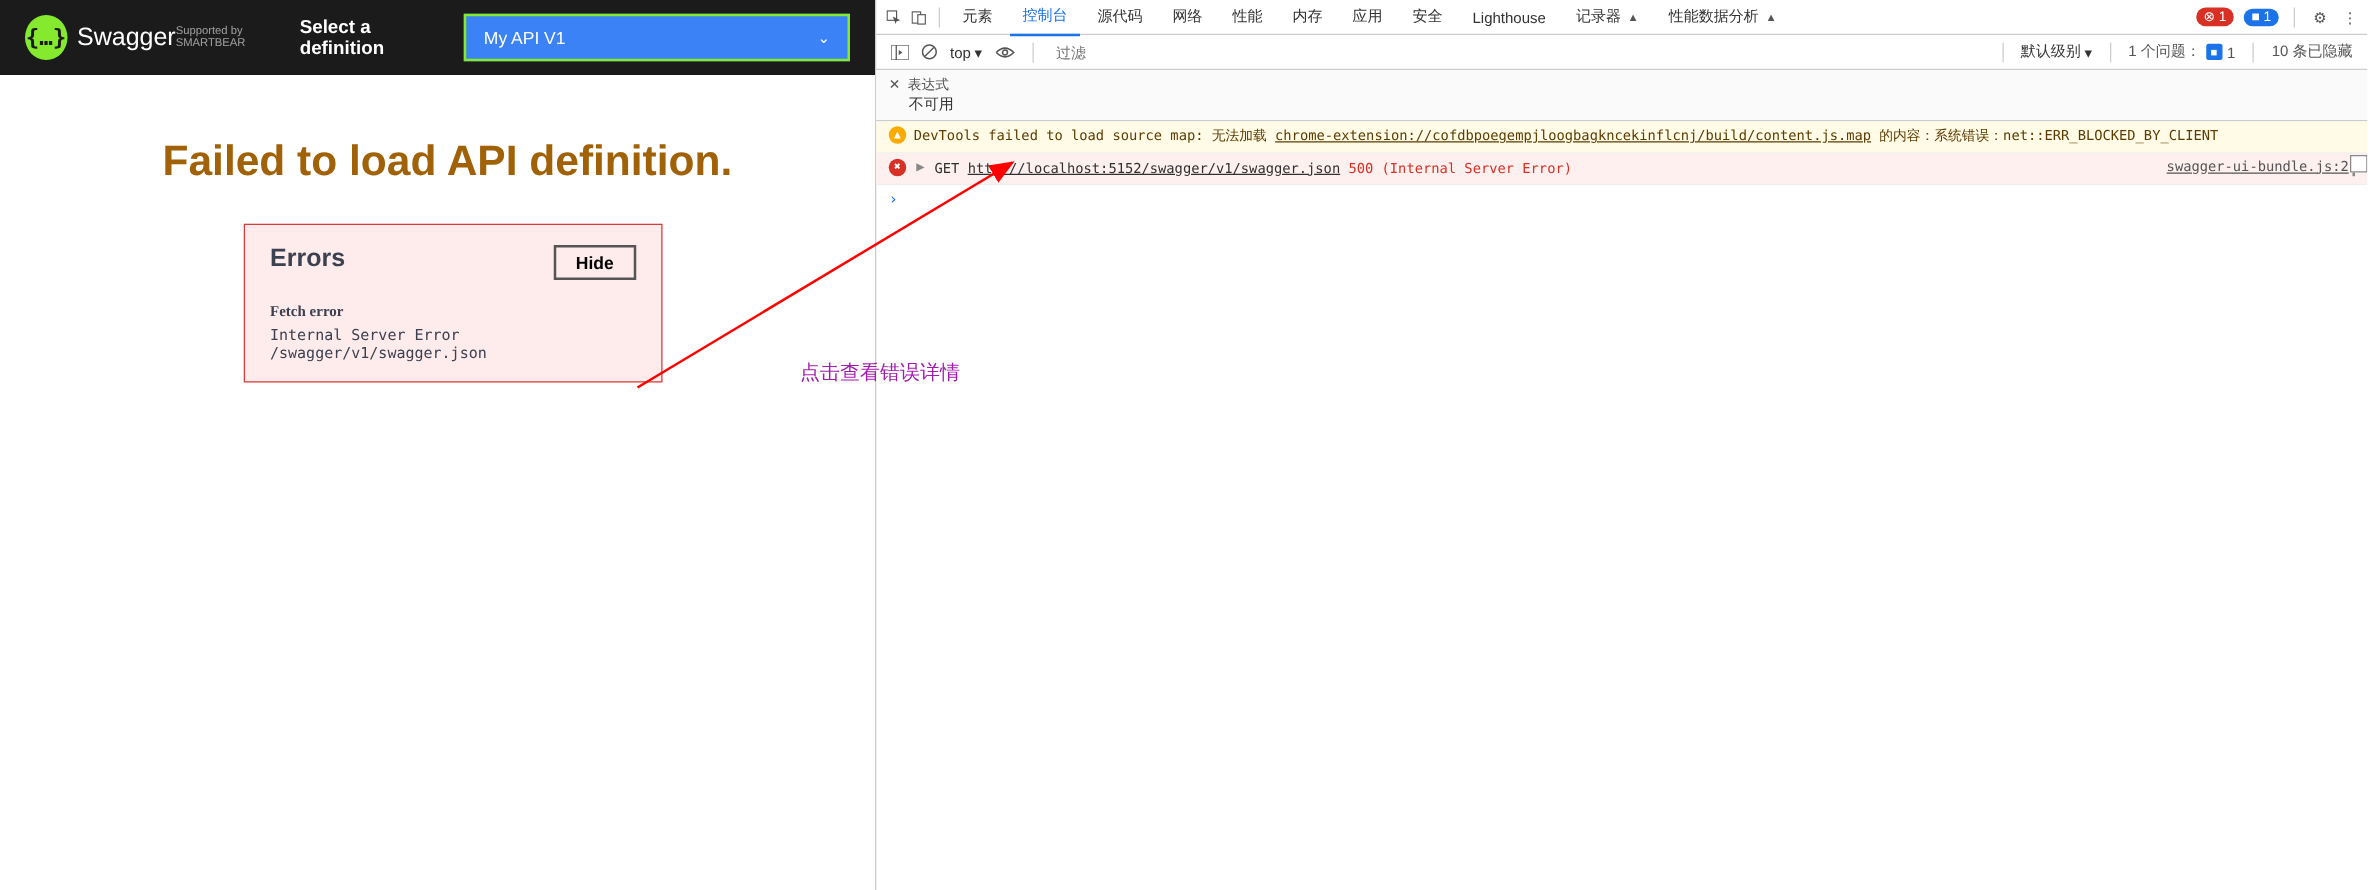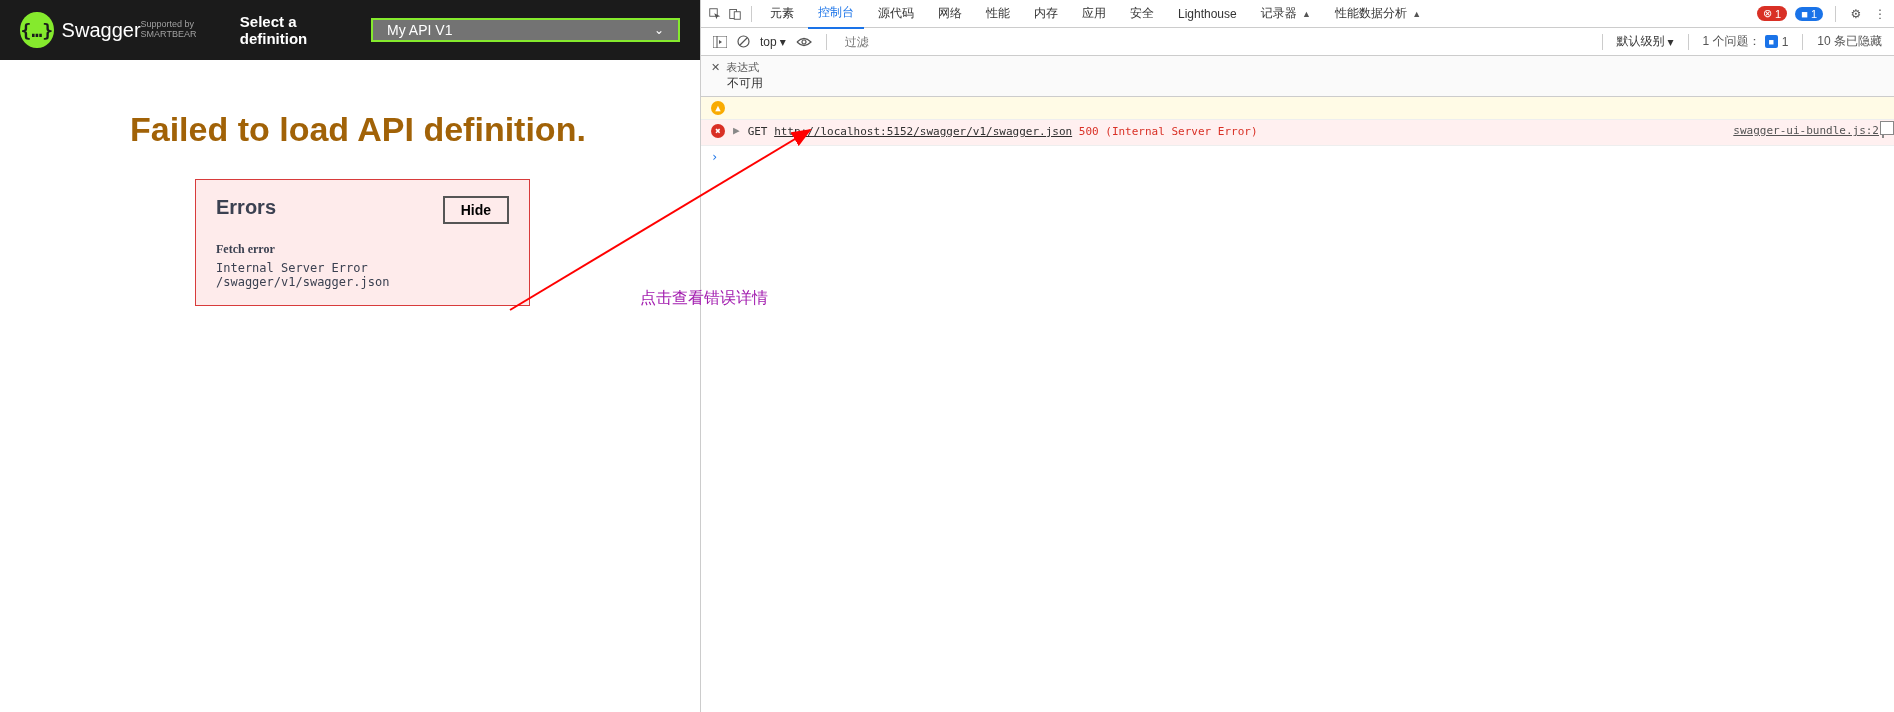--- a/index.html
+++ b/index.html
@@ -8,21 +8,21 @@
 
 .left-panel { width: 700px; height: 100%; background: #fff; position: relative; }
 .swagger-header { background: #1b1b1b; height: 60px; display: flex; align-items: center; padding: 0 20px; justify-content: space-between; }
 .swagger-logo { display: flex; align-items: center; gap: 8px; }
 .logo-icon { width: 36px; height: 36px; border-radius: 50%; background: #85ea2d; display: flex; align-items: center; justify-content: center; font-size: 18px; color: #1b1b1b; font-weight: bold; font-family: monospace; }
 .logo-text { display: flex; flex-direction: row; }
 .logo-main { color: #fff; font-size: 20px; font-weight: 500; }
 .logo-sub { color: #a0a0a0; font-size: 9px; }
 .def-area { display: flex; align-items: center; gap: 12px; }
 .def-label { color: #fff; font-size: 15px; font-weight: 700; }
-.def-select { background: #737373; border: 2px solid #85ea2d; color: #fff; padding: 6px 14px; font-size: 14px; width: 330px; height: 24px; display: flex; align-items: center; justify-content: space-between; cursor: pointer; }
+.def-select { background: #3b82f6; border: 2px solid #85ea2d; color: #fff; padding: 6px 14px; font-size: 14px; width: 330px; height: 38px; display: flex; align-items: center; justify-content: space-between; cursor: pointer; }
 .chevron { font-size: 12px; color: #fff; }
 
 .swagger-body { padding: 50px 30px; }
 .error-title { font-size: 34px; font-weight: 700; color: #a16207; margin-left: 100px; margin-bottom: 30px; }
 .error-box { border: 1px solid #d83b3b; background: #feebeb; padding: 16px 20px; margin-left: 165px; width: 335px; }
 .error-header { display: flex; justify-content: space-between; align-items: flex-start; margin-bottom: 18px; }
 .error-header-title { font-size: 20px; font-weight: 700; color: #3b4151; }
 .hide-btn { border: 2px solid #555; background: transparent; padding: 4px 16px; font-size: 14px; font-weight: 700; cursor: pointer; font-family: sans-serif; }
 .fetch-error { font-family: Liberation Serif, serif; font-size: 12px; font-weight: 700; color: #3b4151; margin-bottom: 4px; }
 .fetch-detail { font-family: monospace; font-size: 12px; color: #3b4151; }
@@ -195,20 +195,23 @@
     <div class="expr-row">
       <span class="expr-x">✕</span>
       <span>表达式</span>
     </div>
     <div class="expr-na">不可用</div>
   </div>
 
   <div class="console-rows">
     <div class="console-row warn">
       <span class="row-icon warn">▲</span>
+      <span class="row-text">
+        <span>DevTools failed to load source map: 无法加载 </span><span class="underline">chrome-extension://cofdbpoegempjloogbagkncekinflcnj/build/content.js.map</span><span> 的内容：系统错误：net::ERR_BLOCKED_BY_CLIENT</span>
+      </span>
     </div>
     <div class="console-row err">
       <span class="row-icon err">✖</span>
       <span class="caret">▶</span>
       <span class="row-text">
         <span class="black">GET </span><span class="underline black">http://localhost:5152/swagger/v1/swagger.json</span><span> 500 (Internal Server Error)</span>
       </span>
       <span class="row-link err-link">
         <span>swagger-ui-bundle.js:2</span> <span class="copy-icon"></span>
       </span>

